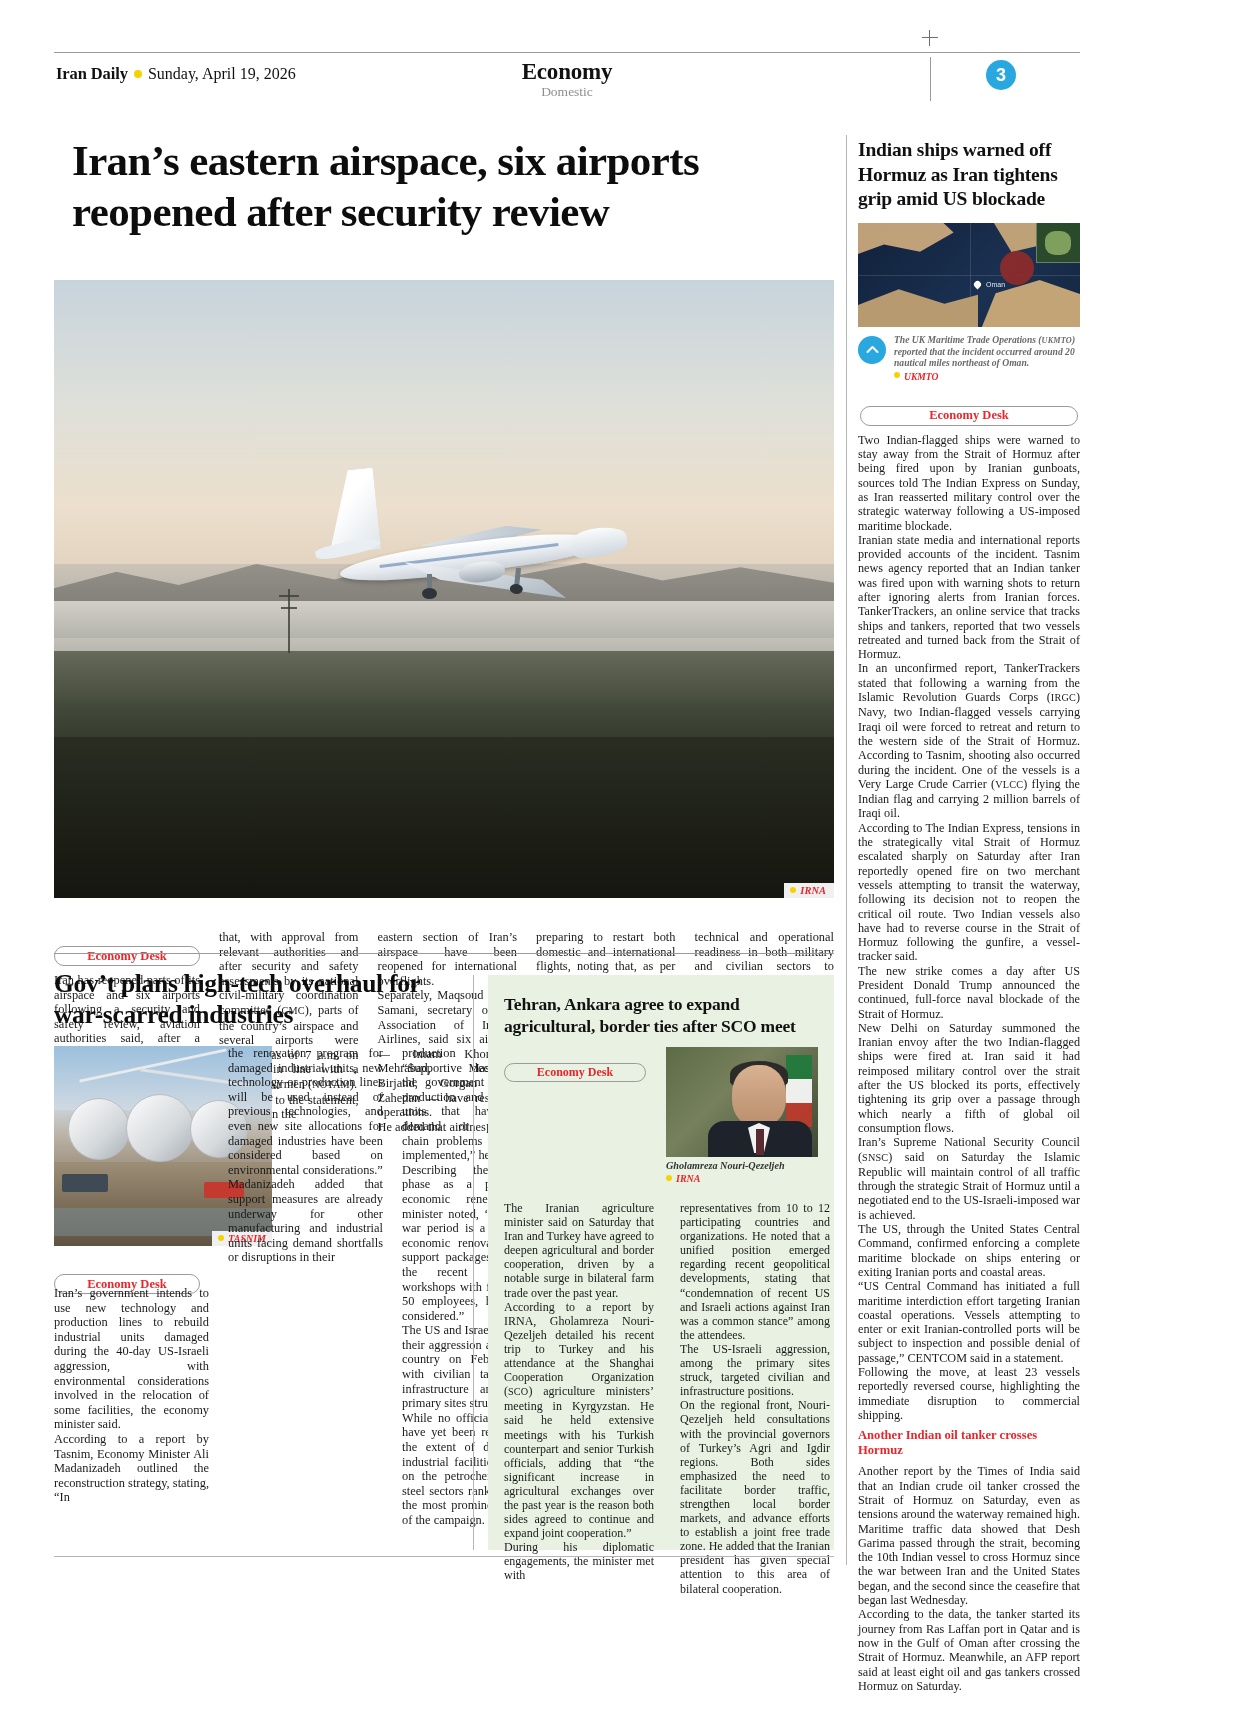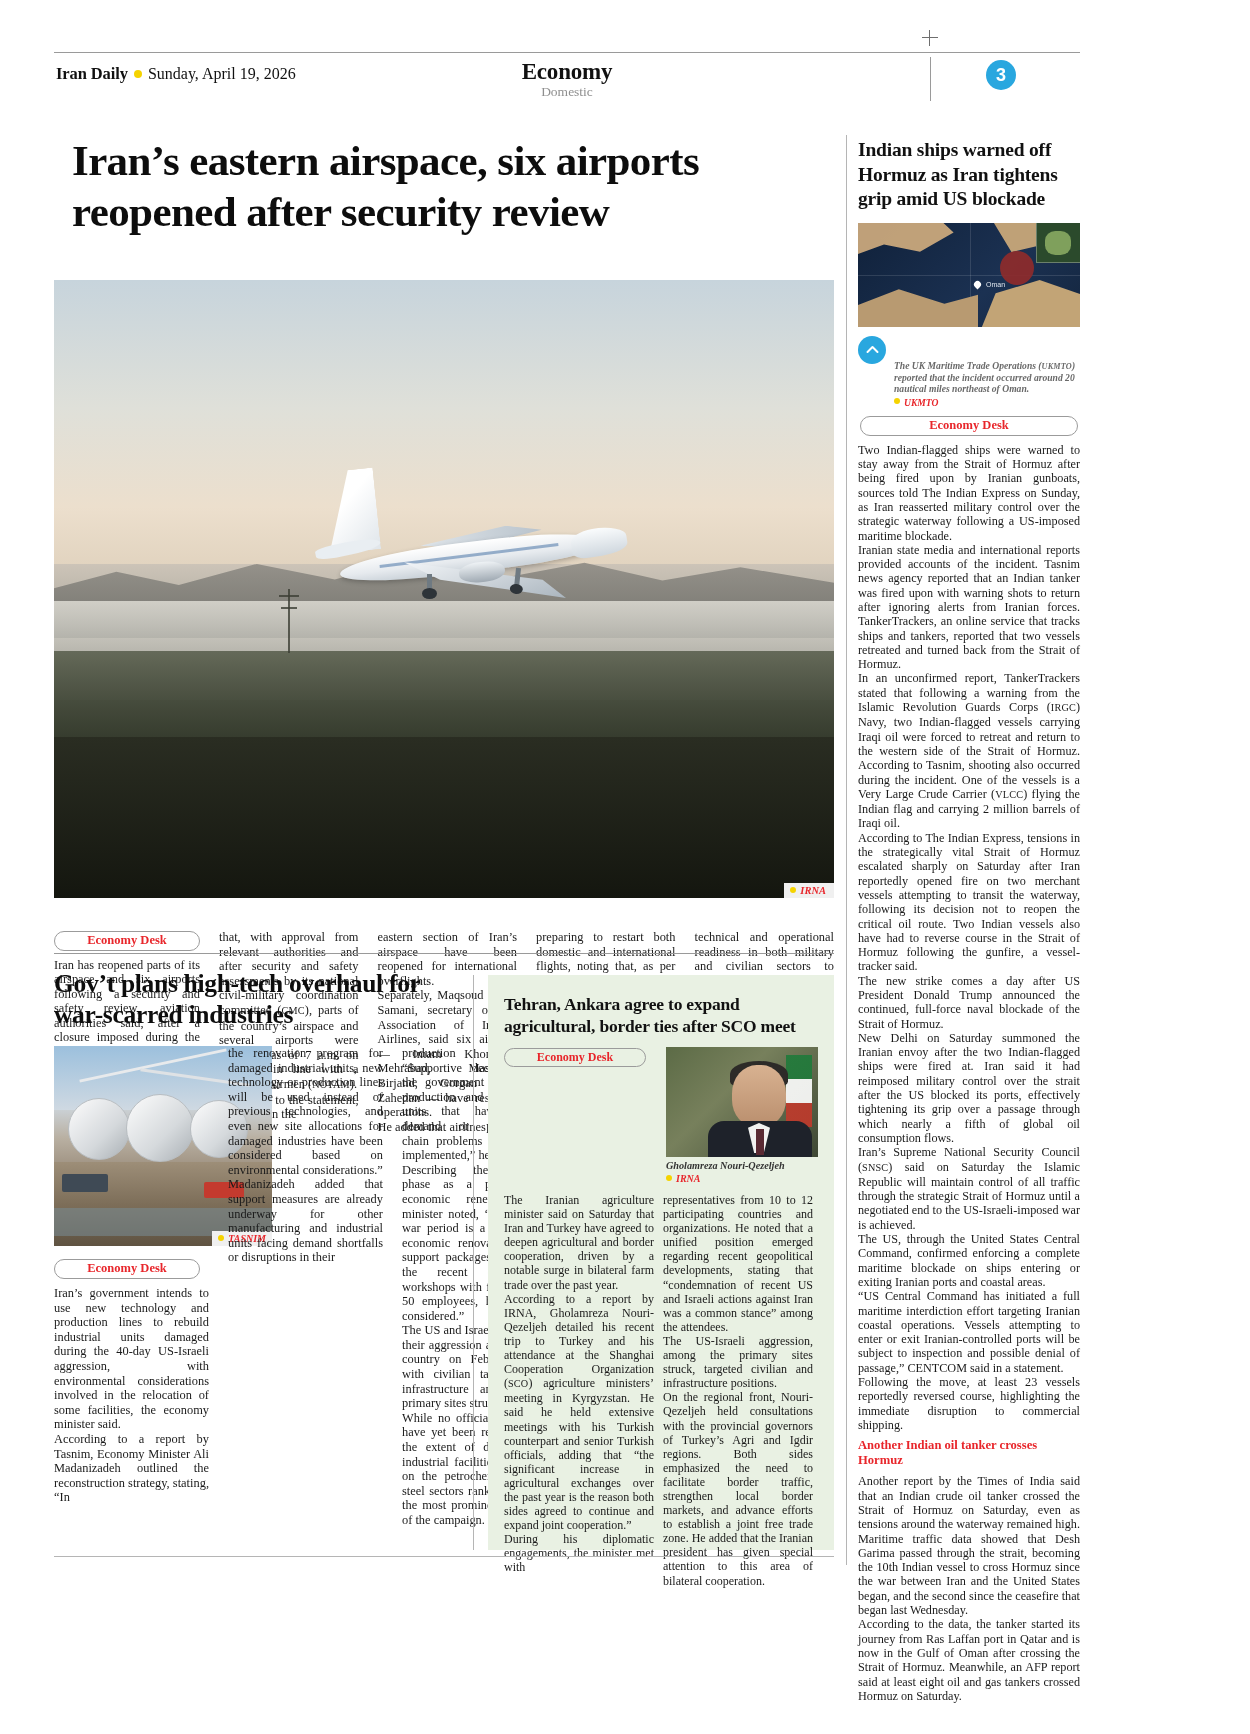--- a/index.html
+++ b/index.html
@@ -51,20 +51,21 @@
     color: #1a1a1a;
   }
   .body-col p { margin: 0; }
   .abbr { font-size: 10.2px; letter-spacing: 0.2px; }
 
   .desk-badge {
     display: inline-flex; align-items: center; justify-content: center;
     border: 1px solid #9b9b9b; border-radius: 999px;
     color: #E8262B; font-weight: bold;
     font-family: "Liberation Serif", serif;
+    margin-top: 16px;
   }
 
   
   .lead { position: absolute; left: 54px; top: 135px; width: 780px; }
   .lead-headline {
     font-size: 43px; font-weight: bold; line-height: 51px;
     letter-spacing: -0.6px; color: #0d0d0d;
     margin: 0 0 4px 18px; width: 740px;
   }
   .lead-sub {
@@ -224,21 +225,21 @@
   .p-hair { position:absolute; left:64px; top:14px; width:58px; height:26px; border-radius:50% 50% 20% 20%; background:#2d2b28; }
   .p-body { position:absolute; left:42px; top:74px; width:104px; height:44px; background:#1e222a; border-radius:16px 16px 0 0; }
   .p-shirt { position:absolute; left:82px; top:76px; width:22px; height:30px; background:#f2f2f0; clip-path: polygon(50% 0,100% 16%,72% 100%,28% 100%,0 16%); }
   .p-tie { position:absolute; left:90px; top:82px; width:8px; height:26px; background:#5a2a33; }
   .art3-cap {
     font-size: 10.2px; font-style: italic; font-weight: bold; color: #333;
     margin-top: 3px; line-height: 12px;
   }
   .art3-credit { color: #E8262B; font-size: 10px; font-style: italic; font-weight: bold; display: flex; align-items: center; gap: 4px; margin-top: 1px; }
   .art3-credit .dot-yellow { width: 6px; height: 6px; }
-  .art3-cols { display: flex; gap: 9px; margin-top: 9px; }
+  .art3-cols { display: flex; gap: 26px; margin-top: 17px; }
   .art3-cols .col { width: 150px; }
   .art3 .body-col { font-size: 12px; line-height: 14.1px; }
 
   
   .side-vrule { position: absolute; left: 846px; top: 135px; width: 1px; height: 1430px; background: #b5b5b5; }
   .sidebar { position: absolute; left: 858px; top: 138px; width: 222px; }
   .sidebar h2 {
     font-size: 19.5px; font-weight: bold; line-height: 24.5px;
     margin: 0 0 11px 0; letter-spacing: -0.2px;
   }
@@ -264,21 +265,21 @@
   .m-inset { position:absolute; right:0; top:0; width:44px; height:40px; background:#2b4a2c; border-left:1px solid rgba(255,255,255,.3); border-bottom:1px solid rgba(255,255,255,.3); }
   .m-inset:after { content:""; position:absolute; left:8px; top:8px; width:26px; height:24px; background:#7fa05c; border-radius:40%; }
 
   .side-cap-row { display: flex; gap: 8px; margin-top: 7px; align-items: flex-start; }
   .chev-circle {
     width: 28px; height: 28px; border-radius: 50%; background: #29A7DF;
     flex: 0 0 28px; display:flex; align-items:center; justify-content:center; margin-top: 2px;
   }
   .side-caption {
     font-size: 9.6px; font-style: italic; font-weight: bold; color: #6a6a6a;
-    line-height: 11.4px; flex: 1; margin-top: 26px;
+    line-height: 11.4px; flex: 1;
   }
   .side-caption .abbr { font-size: 8.2px; }
   .side-credit { color: #E8262B; font-size: 9.6px; font-style: italic; font-weight: bold; display: flex; align-items: center; gap: 4px; margin-top: 2px; }
   .side-credit .dot-yellow { width: 6px; height: 6px; }
 
   .side-badge-wrap { margin-top: 8px; display: flex; justify-content: center; }
   .side-badge { width: 218px; height: 20px; font-size: 12.5px; }
 
   .side-body { margin-top: 7px; font-size: 12.2px; line-height: 14.3px; }
   .side-subhead {

